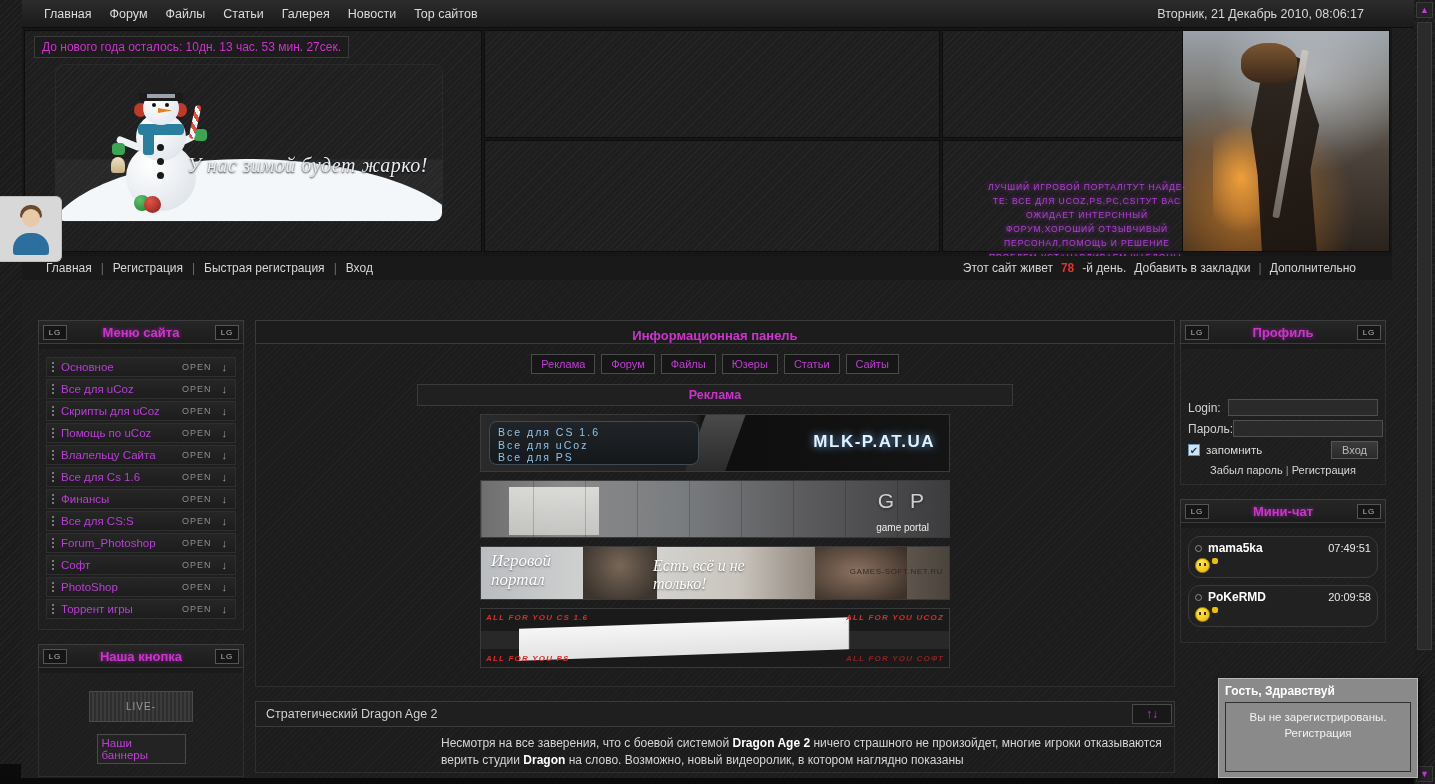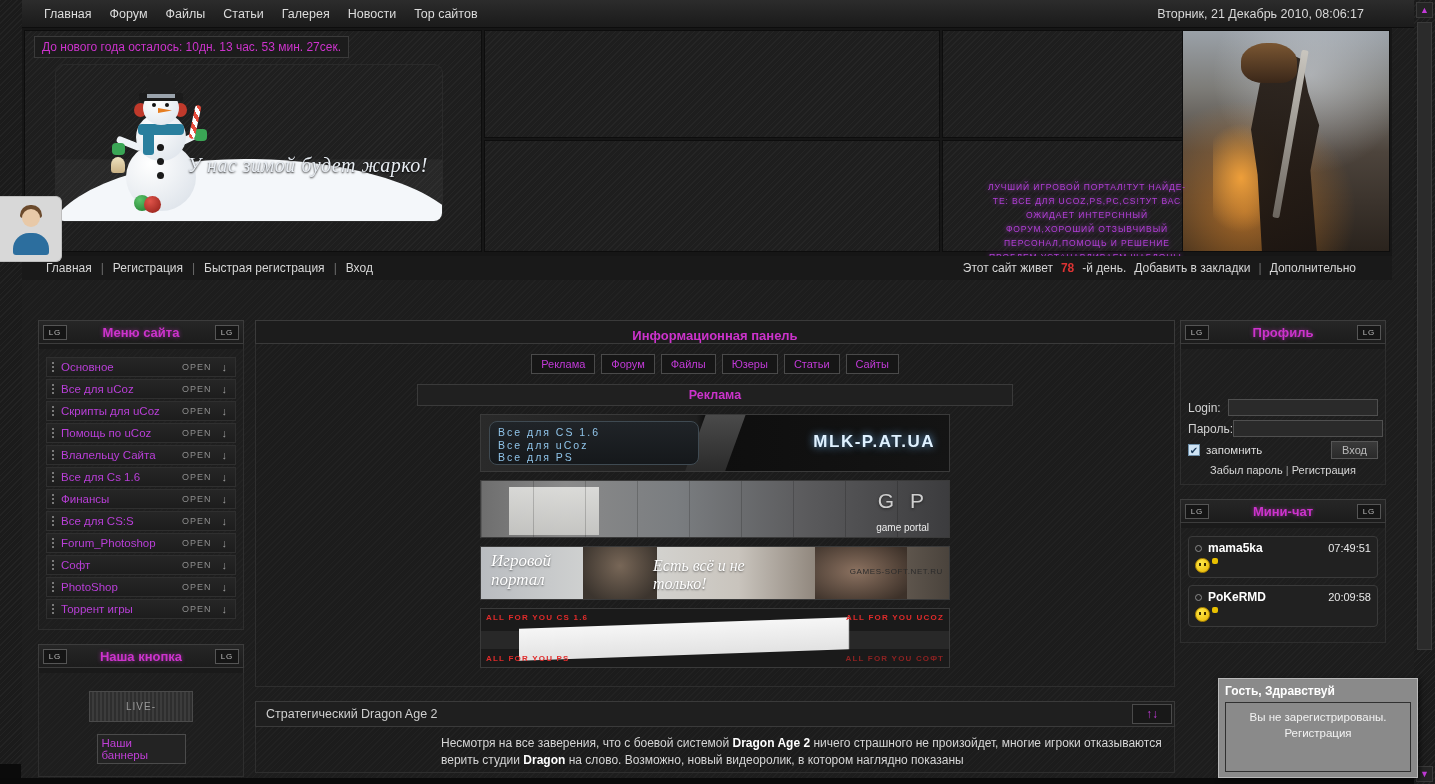--- a/index.html
+++ b/index.html
@@ -235,21 +235,21 @@
   .ban3 .t1 { position:absolute; left:10px; top:4px; font-family:"Liberation Serif",serif;
     font-style:italic; font-size:17px; color:#fff; text-shadow:0 1px 2px rgba(0,0,0,.5); line-height:19px; }
   .ban3 .t2 { position:absolute; left:172px; top:10px; font-family:"Liberation Serif",serif;
     font-style:italic; font-size:16px; color:#fff; text-shadow:0 1px 2px rgba(0,0,0,.55); line-height:18px; }
   .ban3 .t3 { position:absolute; right:6px; top:20px; color:#2b2b2b; font-size:8px; letter-spacing:.6px; }
   .ban3 .hood { position:absolute; left:102px; top:0; width:74px; height:54px;
     background:radial-gradient(ellipse at 50% 35%, #6d5a49, #2b231c 80%); opacity:.9; }
   .ban3 .face { position:absolute; right:42px; top:0; width:92px; height:54px;
     background:radial-gradient(ellipse at 45% 45%, #8d7260, #3a2e26 85%); opacity:.92; }
 
-  .ban4 { height:60px; background:#1a1a1a; }
+  .ban4 { height:60px; background:#1a1a1a;font-style:italic; }
   .ban4 .wline { position:absolute; left:38px; top:14px; width:330px; height:32px;
     background:linear-gradient(#f6f6f6,#e2e2e2); transform:skewY(-2deg); filter:blur(.3px); }
   .ban4 .c { position:absolute; color:#e02b2b; font-size:8px; letter-spacing:1.2px; font-weight:bold; }
   .ban4 .c1 { left:5px; top:4px; } .ban4 .c2 { right:5px; top:4px; }
   .ban4 .c3 { left:5px; bottom:4px; } .ban4 .c4 { right:5px; bottom:4px; color:#8d2222; }
   .ban4 .grayband { position:absolute; left:0; right:0; top:22px; height:18px; background:#3a3a3a; opacity:.45; }
 
   
   .art-head { height:26px; background:#1f1f1f; border:1px solid #3a3a3a;
     display:flex; align-items:center; padding-left:10px; position:relative; }
@@ -273,21 +273,21 @@
   .prof-pad { height:42px; }
   .rem-row { display:flex; align-items:center; margin-top:2px; }
   .chk { width:12px; height:12px; background:#cfe4f5; border:1px solid #6f8fa8;
     color:#1b3a5a; font-size:10px; line-height:11px; text-align:center; margin-right:6px; }
   .rem-row .rl { color:#ddd; font-size:11.5px; flex:1; }
   .loginbtn { background:linear-gradient(#3a3a3a,#2a2a2a); border:1px solid #565656;
     color:#b9b9b9; font-size:11px; padding:2px 10px; }
   .prof-links { text-align:center; margin-top:5px; color:#9a9a9a; font-size:11px; }
   .prof-links a { color:#d6d6d6; text-decoration:none; }
 
-  .chatmsg { border:1px solid #3a3a3a; background:#212121; border-radius:4px;
+  .chatmsg { border:1px solid #3a3a3a; background:#212121; border-radius:12px;
     padding:4px 6px; margin-bottom:7px; }
   .chatmsg .row1 { display:flex; align-items:center; }
   .chatmsg .dot { width:7px; height:7px; border-radius:50%; border:1px solid #8a8a8a; margin-right:6px; }
   .chatmsg .nick { color:#fff; font-size:12px; font-weight:bold; flex:1; }
   .chatmsg .time { color:#e8e8e8; font-size:11px; }
   .smiley { width:15px; height:15px; border-radius:50%; margin-top:3px;
     background:radial-gradient(circle at 38% 32%, #ffe94a, #e8b400);
     border:1px solid #b88e00; position:relative; }
   .smiley::before { content:""; position:absolute; left:3px; top:4px; width:2px;height:3px;background:#3a2b00; }
   .smiley::after  { content:""; position:absolute; right:3px; top:4px; width:2px;height:3px;background:#3a2b00; }

